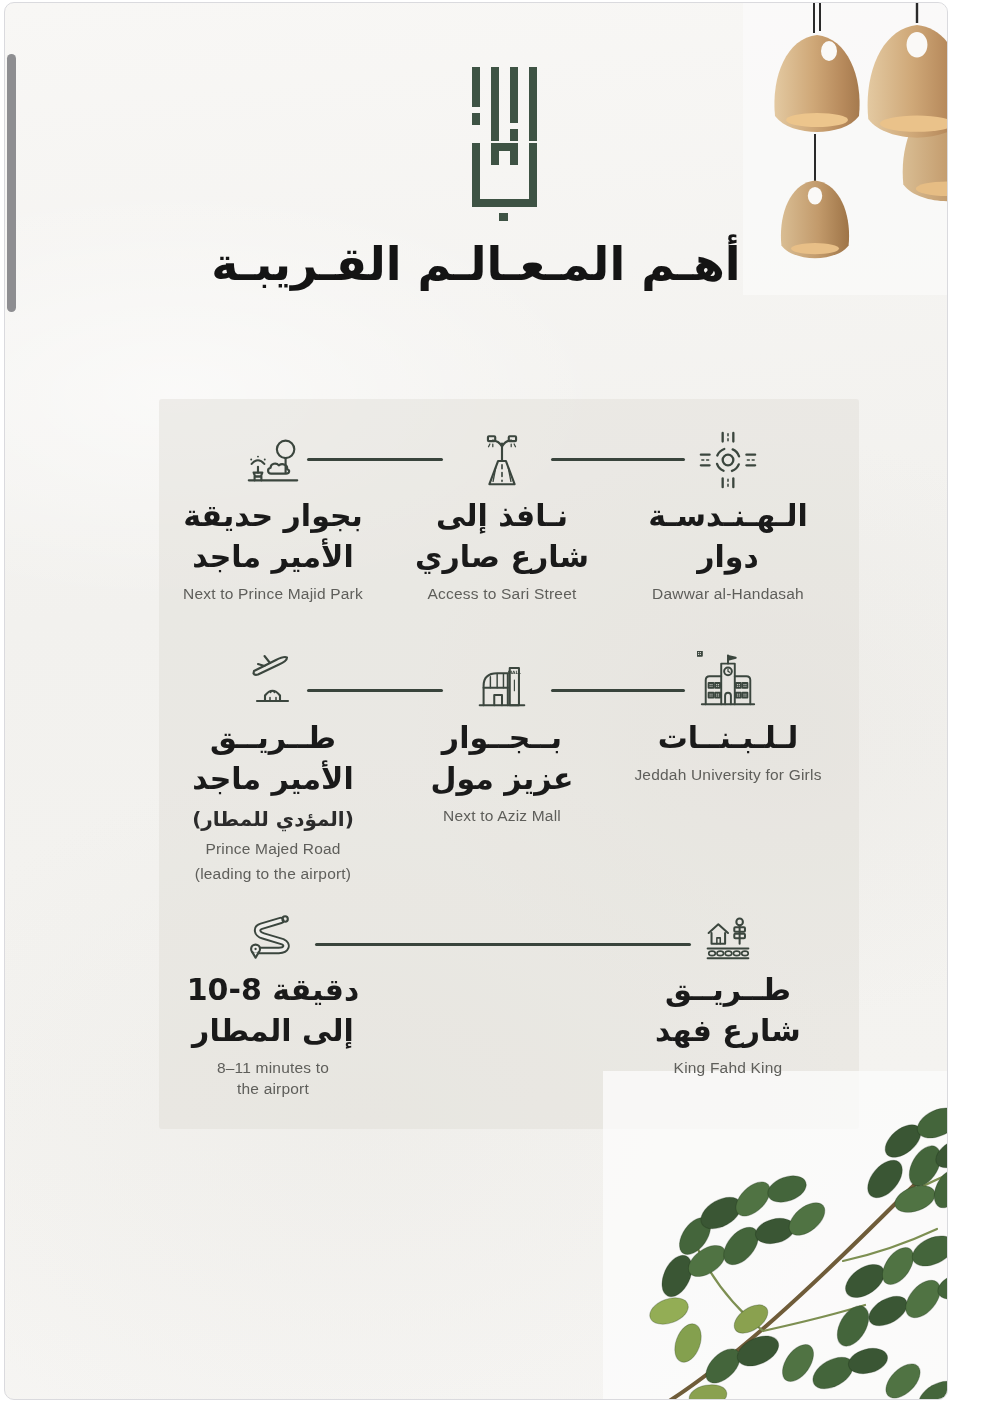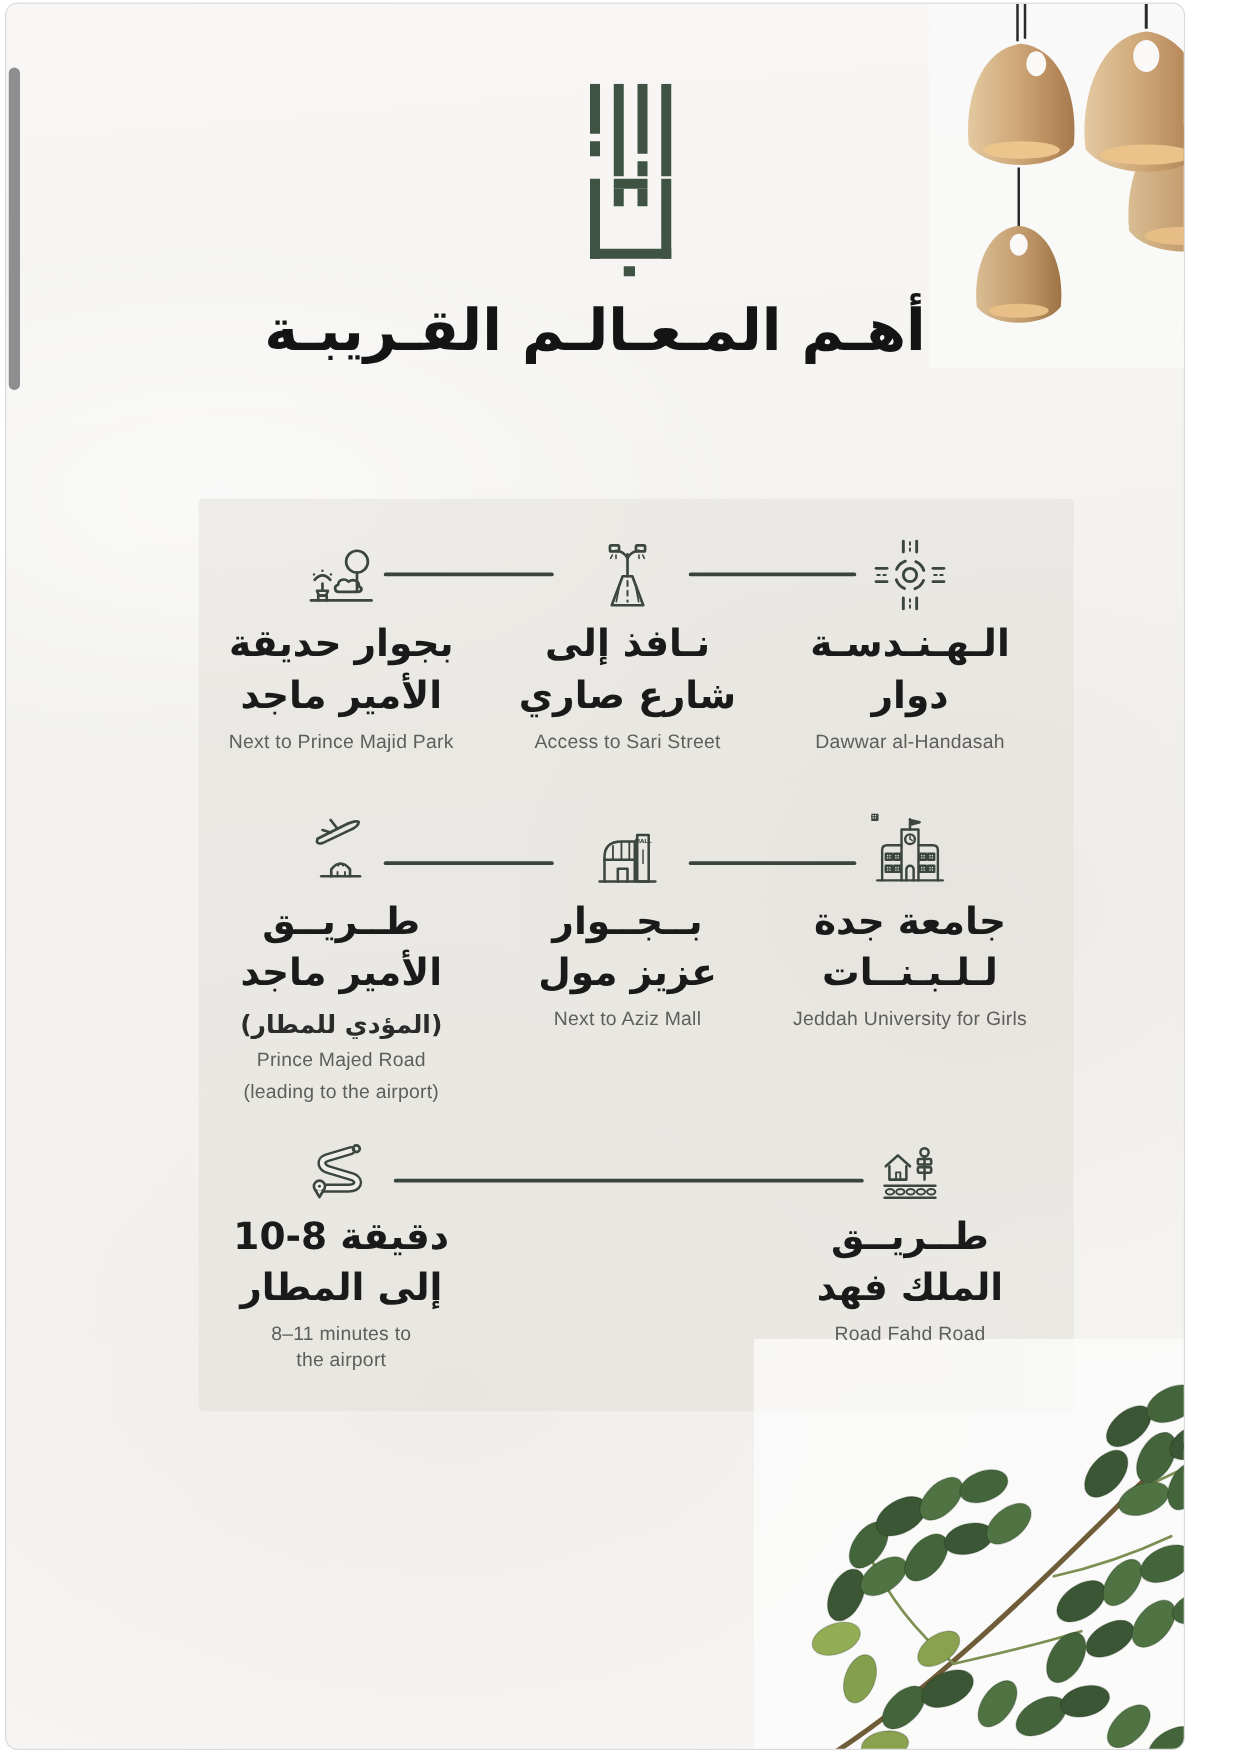--- a/index.html
+++ b/index.html
@@ -211,21 +211,20 @@
         <use href="#win" x="12" y="33"></use>
           <use href="#win" x="18.8" y="33"></use>
         <use href="#win" x="12" y="43"></use>
           <use href="#win" x="18.8" y="43"></use>
         <use href="#win" x="40.2" y="33"></use>
           <use href="#win" x="47" y="33"></use>
         <use href="#win" x="40.2" y="43"></use>
           <use href="#win" x="47" y="43"></use>
       </svg>
     </div>
-    <div class="ar">جامعة جدة</div>
     <div class="ar">لـلـبـنــات</div>
     <div class="en">Jeddah University for Girls</div>
   </div>
 
   <div class="item" style="left:385px;top:646px">
     <div class="iconbox">
       <svg class="ic" width="62" height="62" viewBox="0 0 64 64" fill="none" stroke="#3b463e" stroke-width="2.1" stroke-linecap="round" stroke-linejoin="round">
         <path d="M9 56 H55"></path>
         <path d="M13 56 V36 Q13 23 27 23 H38 V56"></path>
         <path d="M13 38 H38"></path>
@@ -275,22 +274,22 @@
           <ellipse cx="15.5" cy="52" rx="3.4" ry="2.3"></ellipse>
             <ellipse cx="24" cy="52" rx="3.4" ry="2.3"></ellipse>
           <ellipse cx="32.5" cy="52" rx="3.4" ry="2.3"></ellipse>
             <ellipse cx="41" cy="52" rx="3.4" ry="2.3"></ellipse>
           <ellipse cx="49.5" cy="52" rx="3.4" ry="2.3"></ellipse>
         </g>
         <path d="M11 57 H53"></path>
       </svg>
     </div>
     <div class="ar">طــريــق</div>
-    <div class="ar">الملك فهد</div>
-    <div class="en">Road Fahd Road</div>
+    <div class="ar">شارع فهد</div>
+    <div class="en">King Fahd King</div>
   </div>
 
   <div class="item" style="left:156px;top:898px">
     <div class="iconbox">
       <svg class="ic" width="64" height="62" viewBox="0 0 64 64" fill="none" stroke-linecap="round" stroke-linejoin="round">
         <path d="M16 49 H38 C46 49 48 43 42 40 L22 34 C15 32 14 26 20 24 L40 18" stroke="#3b463e" stroke-width="7.6"></path>
         <path d="M16 49 H38 C46 49 48 43 42 40 L22 34 C15 32 14 26 20 24 L40 18" stroke="#efeeeb" stroke-width="3.6"></path>
         <circle cx="44.5" cy="16.5" r="2.8" stroke="#3b463e" stroke-width="2.2"></circle>
         <circle cx="14" cy="47.5" r="4.6" fill="#efeeeb" stroke="#3b463e" stroke-width="2.2"></circle>
         <path d="M10.8 51 L14 56.5 L17.2 51" fill="#efeeeb" stroke="#3b463e" stroke-width="2.2"></path>

